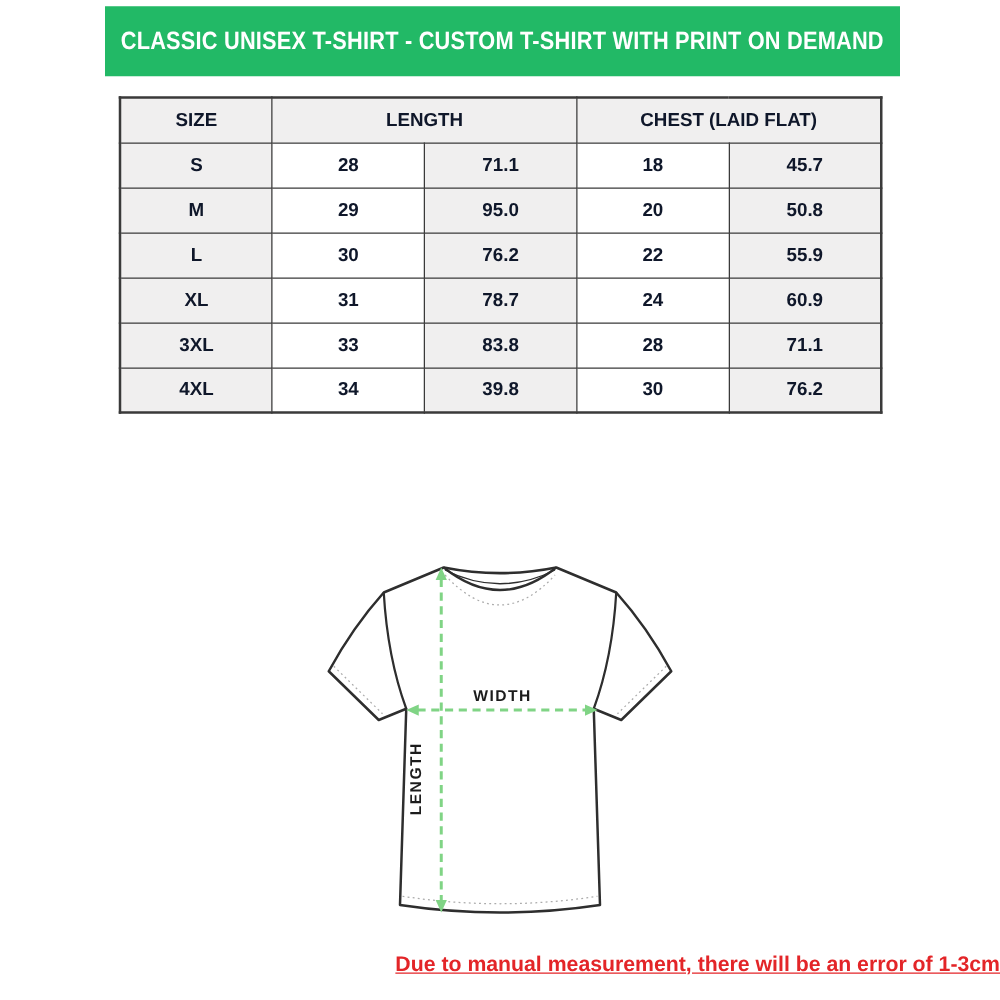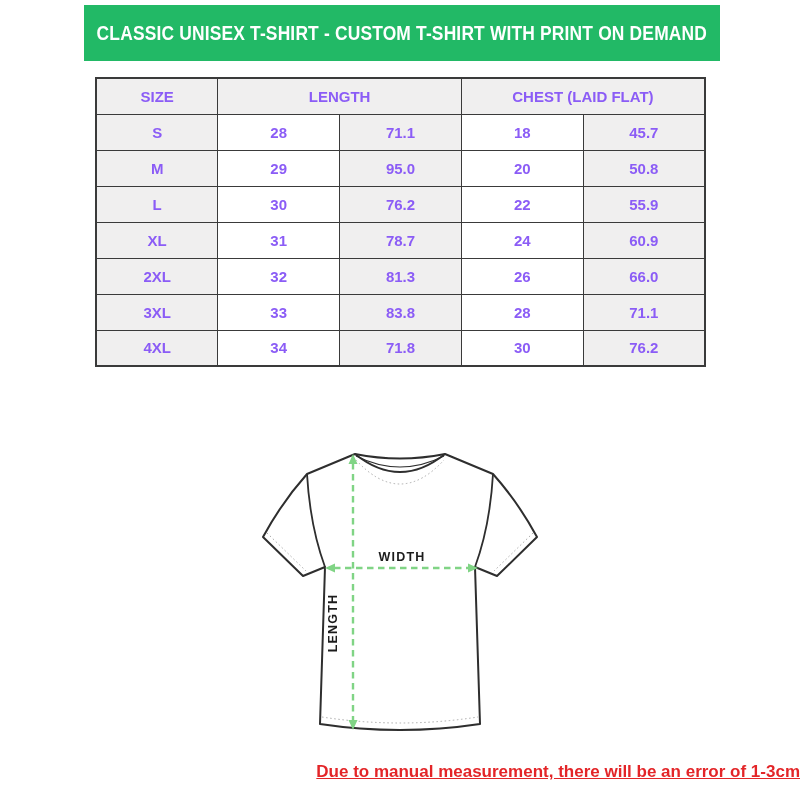--- a/index.html
+++ b/index.html
@@ -20,21 +20,21 @@
 
   
   .table-wrap { position:absolute; left:95px; top:77px; width:611px; }
   table.size-table {
     width:100%; border-collapse:collapse; table-layout:fixed;
     border:2.5px solid var(--table_border,#3A3A3A);
   }
   .size-table th, .size-table td {
     border:1.5px solid var(--table_border,#3A3A3A);
     height:36px; text-align:center; vertical-align:middle;
-    font-size:15px; font-weight:bold; color:#8b5cf6; background:#ffffff; padding:0;
+    font-size:15px; font-weight:bold; color:#0f172a; background:#ffffff; padding:0;
   }
   .size-table .shade { background:var(--cell_shade,#F0EFEF); }
 
   
   .tshirt { position:absolute; left:250px; top:440px; }
   .outline { fill:#ffffff; stroke:#2e2e2e; stroke-width:2; stroke-linejoin:round; }
   .seam  { fill:none; stroke:#2e2e2e; stroke-width:1.8; }
   .seam-thin { fill:none; stroke:#2e2e2e; stroke-width:1.1; }
   .stitch { fill:none; stroke:#ababab; stroke-width:1; stroke-dasharray:1.5 2.6; }
   .marrow { fill:none; stroke:var(--arrow_green,#80D485); stroke-width:2.4; stroke-dasharray:6.5 4.5; }
@@ -100,37 +100,30 @@
       <td class="shade">55.9</td>
     </tr>
           <tr>
       <td class="shade">XL</td>
       <td>31</td>
       <td class="shade">78.7</td>
       <td>24</td>
       <td class="shade">60.9</td>
     </tr>
           <tr>
-      <td class="shade">2XL</td>
-      <td>32</td>
-      <td class="shade">81.3</td>
-      <td>26</td>
-      <td class="shade">66.0</td>
-    </tr>
-          <tr>
       <td class="shade">3XL</td>
       <td>33</td>
       <td class="shade">83.8</td>
       <td>28</td>
       <td class="shade">71.1</td>
     </tr>
           <tr>
       <td class="shade">4XL</td>
       <td>34</td>
-      <td class="shade">71.8</td>
+      <td class="shade">39.8</td>
       <td>30</td>
       <td class="shade">76.2</td>
     </tr>
         </tbody>
     </table>
   </div>
 
   <svg class="tshirt" width="300" height="305" viewBox="0 0 300 305">
 
     <path class="outline" d="M 105,14 L 57,34 Q 32,62 13,97 L 53,136 L 75,127 L 70,284

